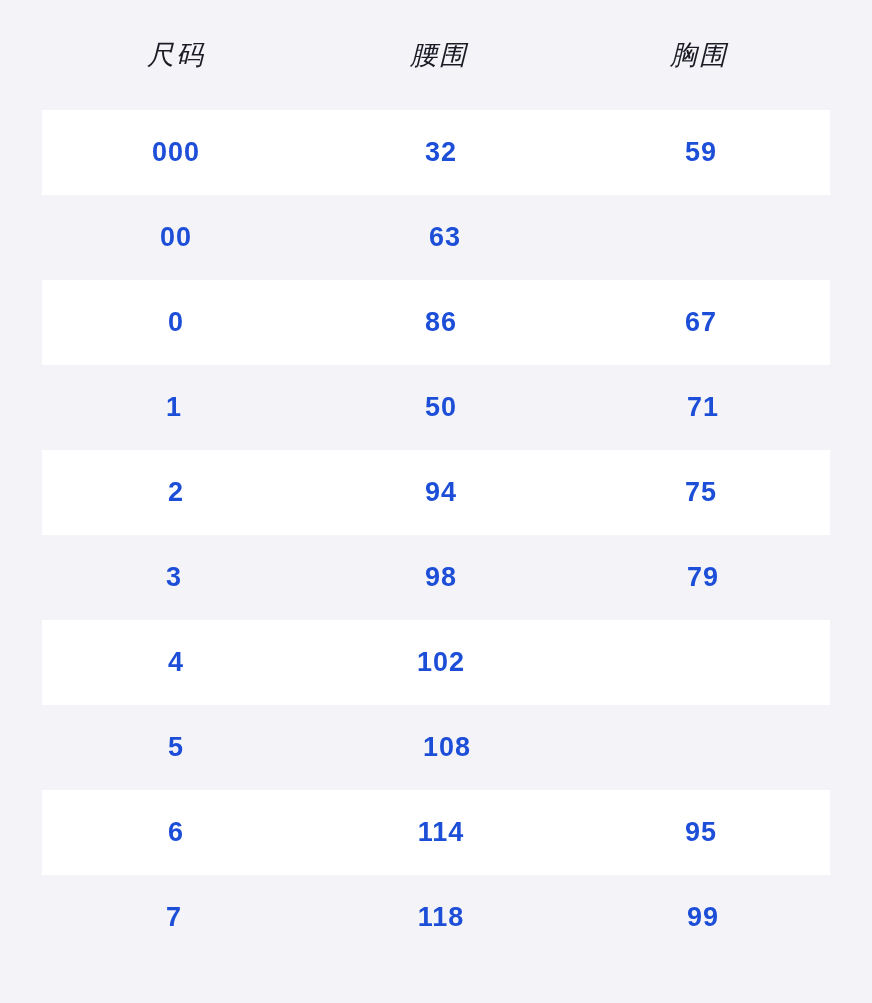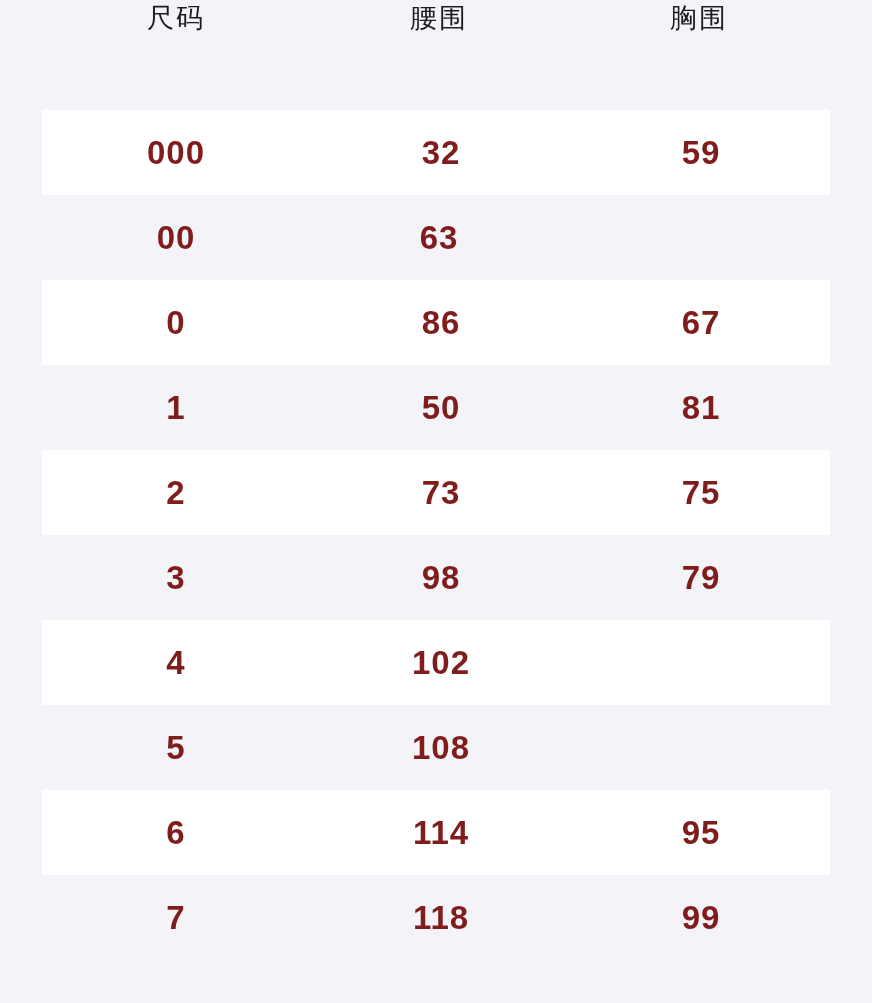--- a/index.html
+++ b/index.html
@@ -13,55 +13,58 @@
     font-family: "Liberation Sans", "DejaVu Sans", sans-serif;
     color: #1b1b25;
     overflow: hidden;
   }
   .size-table {
     width: 872px;
     box-sizing: border-box;
   }
   .table-header {
     display: flex;
+    align-items: center;
     height: 110px;
     padding: 0 42px;
     box-sizing: border-box;
+    font-style: italic;
   }
   .table-header .cell {
     font-size: 27px;
     font-weight: 400;
     letter-spacing: 2px;
     color: #1b1b25;
     text-align: center;
   }
   .row {
     display: flex;
     align-items: center;
     height: 85px;
     margin: 0 42px;
     box-sizing: border-box;
   }
   .row.odd {
     background: #ffffff;
   }
   .row.even {
     background: transparent;
+    gap: 6px;
   }
   .cell {
     text-align: center;
     box-sizing: border-box;
   }
   .col-0 { width: 268px; }
   .col-1 { width: 262px; }
   .col-2 { width: 258px; }
   .row .cell {
-    font-size: 33px;
+    font-size: 27px;
     font-weight: bold;
-    color: #7f1d1d;
+    color: #1d4ed8;
     letter-spacing: 1px;
   }
 </style>
 </head>
 <body>
 
 <div class="size-table">
 
   <div class="table-header">
     <div class="cell col-0">尺码</div>
@@ -82,26 +85,26 @@
 
   <div class="row odd">
     <div class="cell col-0">0</div>
     <div class="cell col-1">86</div>
     <div class="cell col-2">67</div>
   </div>
 
   <div class="row even">
     <div class="cell col-0">1</div>
     <div class="cell col-1">50</div>
-    <div class="cell col-2">81</div>
+    <div class="cell col-2">71</div>
   </div>
 
   <div class="row odd">
     <div class="cell col-0">2</div>
-    <div class="cell col-1">73</div>
+    <div class="cell col-1">94</div>
     <div class="cell col-2">75</div>
   </div>
 
   <div class="row even">
     <div class="cell col-0">3</div>
     <div class="cell col-1">98</div>
     <div class="cell col-2">79</div>
   </div>
 
   <div class="row odd">

